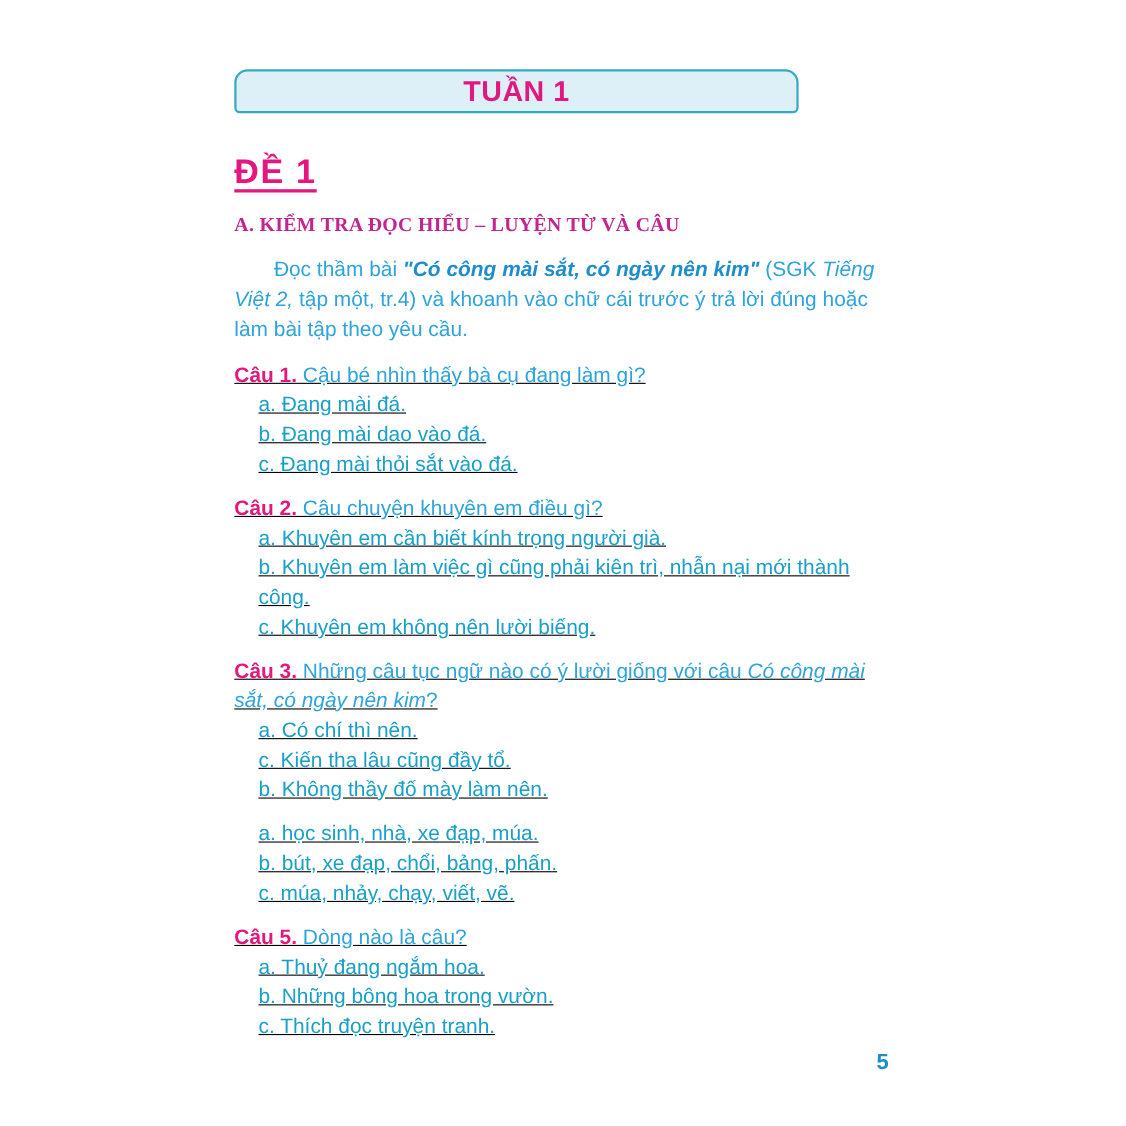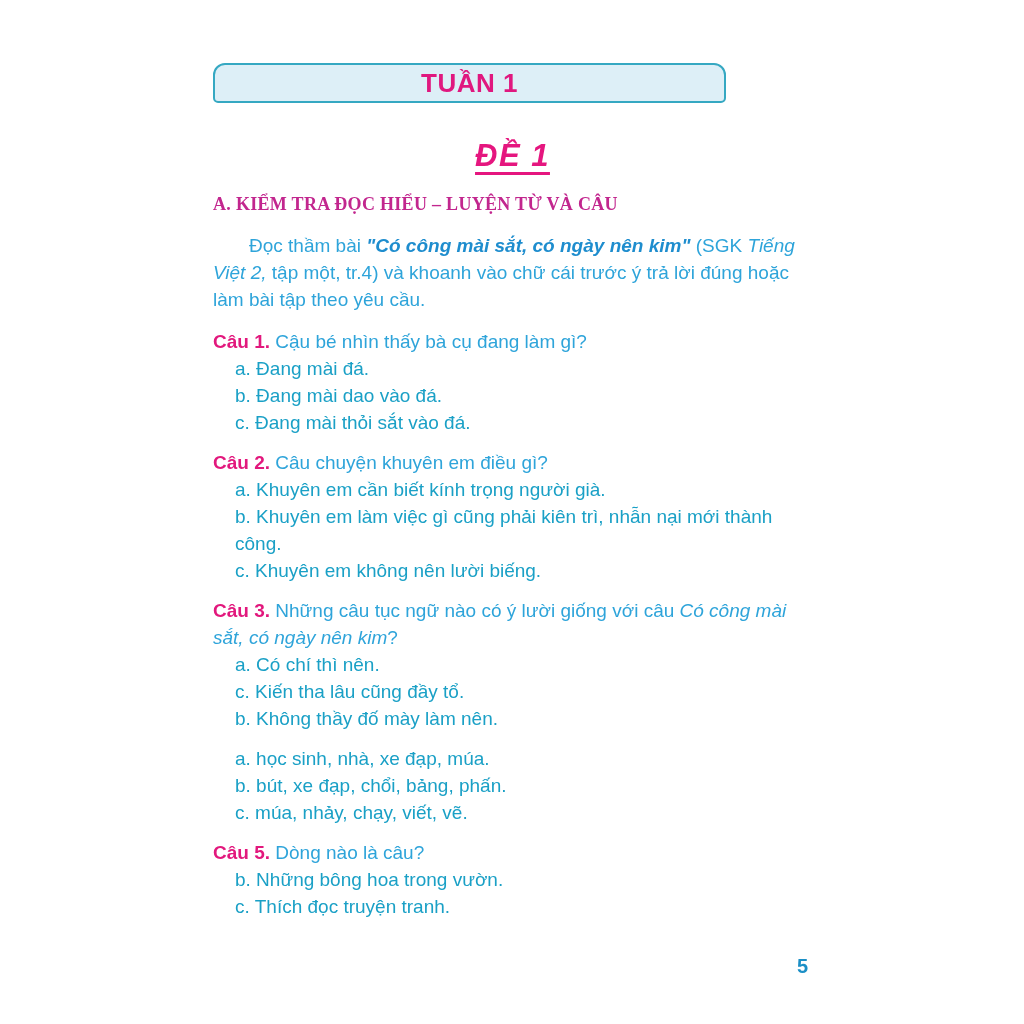--- a/index.html
+++ b/index.html
@@ -37,23 +37,22 @@
     font-weight: bold;
     color: var(--banner_text);
     letter-spacing: 0.5px;
   }
   .content {
     position: absolute;
     left: 213px; top: 130px;
     width: 599px;
   }
   .test-title {
-    text-align: center;
+    text-align: left;
     margin: 8px 0 20px 0;
-    font-style: italic;
   }
   .test-title span {
     font-size: 31px;
     font-weight: bold;
     color: var(--title_pink);
     letter-spacing: 1.5px;
     text-decoration: underline;
     text-decoration-thickness: 3px;
     text-underline-offset: 6px;
   }
@@ -78,20 +77,21 @@
     font-style: italic;
     color: var(--quote_blue);
   }
   .intro .book {
     font-style: italic;
   }
   .question {
     font-size: 19px;
     line-height: 27px;
     margin: 0 0 13px 0;
+    text-decoration: underline;
   }
   .q-label {
     color: var(--label_pink);
     font-weight: bold;
   }
   .q-text { color: var(--question_blue); }
   .q-text .it { font-style: italic; }
   .q-options {
     list-style: none;
     margin: 0 0 0 22px;
@@ -154,20 +154,21 @@
     <ul class="q-options">
       <li>a. học sinh, nhà, xe đạp, múa.</li>
       <li>b. bút, xe đạp, chổi, bảng, phấn.</li>
       <li>c. múa, nhảy, chạy, viết, vẽ.</li>
     </ul>
   </div>
 
   <div class="question">
     <div><span class="q-label">Câu 5.</span><span class="q-text"><span> Dòng nào là câu?</span><span class="it"></span><span></span></span></div>
     <ul class="q-options">
+      <li>a. Thuỷ đang ngắm hoa.</li>
       <li>b. Những bông hoa trong vườn.</li>
       <li>c. Thích đọc truyện tranh.</li>
     </ul>
   </div>
 
 </div>
 
 <div class="page-number">5</div>
 
 </body></html>

